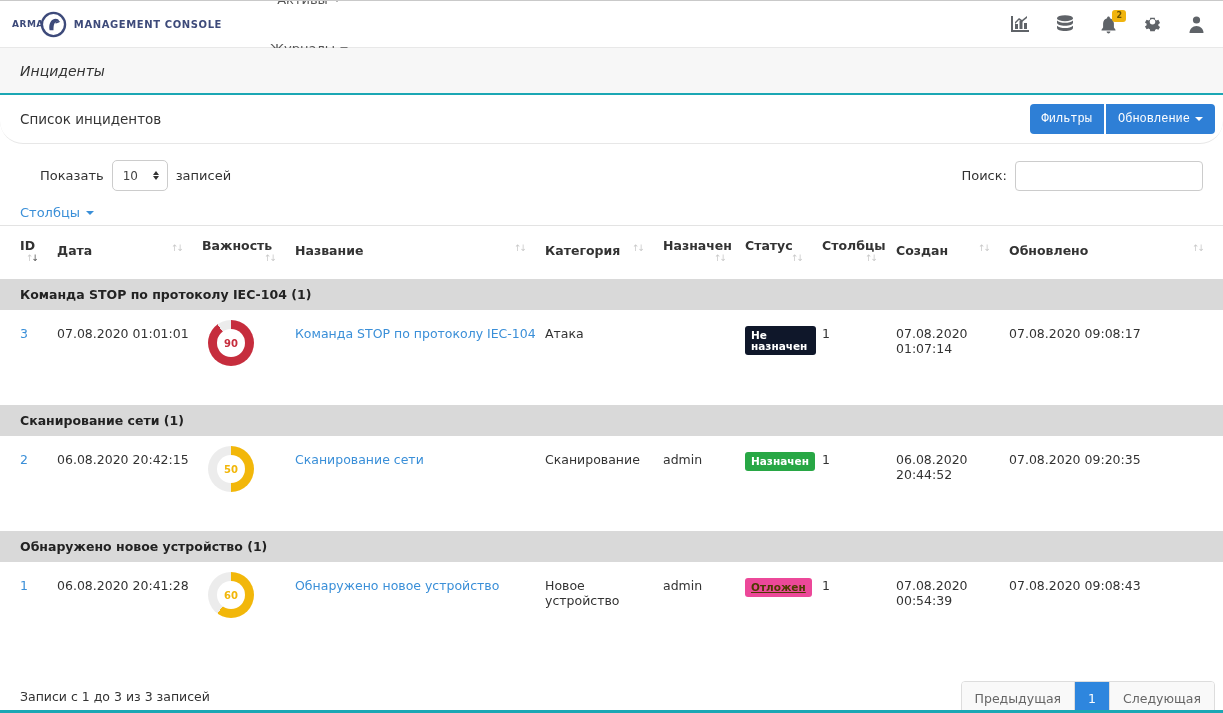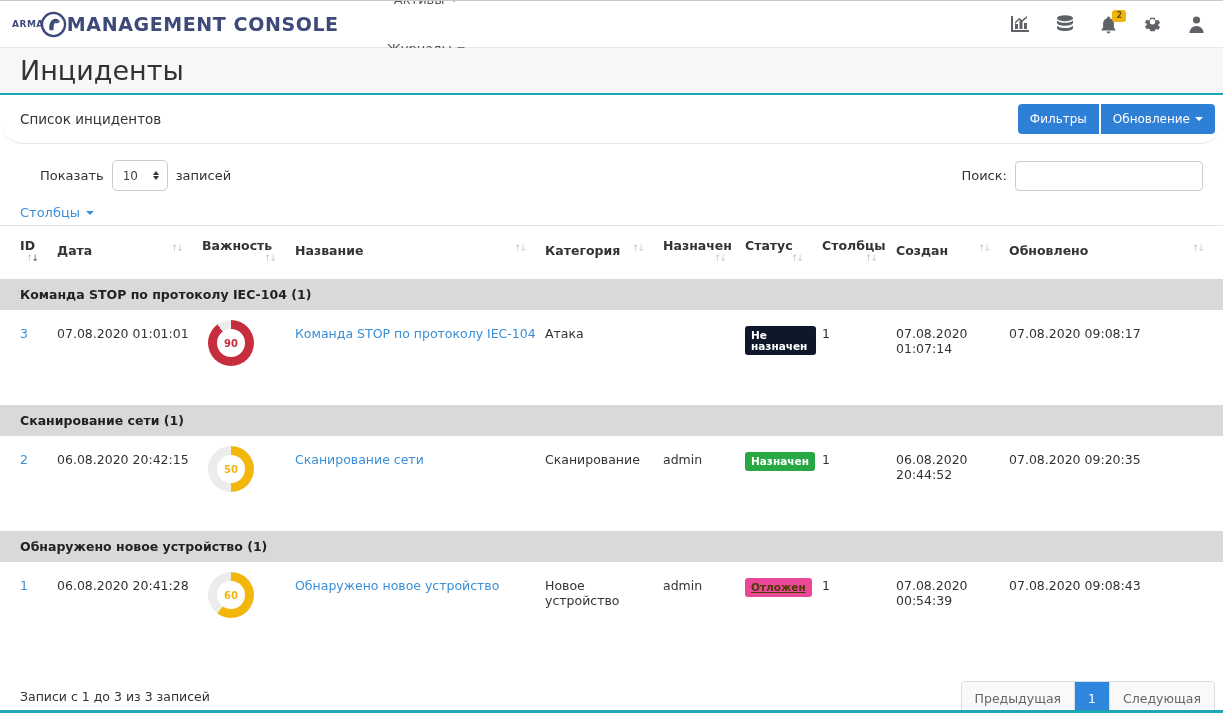--- a/index.html
+++ b/index.html
@@ -5,37 +5,37 @@
   * { margin:0; padding:0; box-sizing:border-box; }
   html,body { background:#fff; }
   body { font-family:"DejaVu Sans","Liberation Sans",sans-serif; color:#333; }
   .page { width:1223px; height:713px; position:relative; overflow:hidden; background:#fff; border-top:1px solid #c9c9c9; display:flex; flex-direction:column; }
 
   
   .navbar { height:47px; background:#fff; border-bottom:1px solid #e8e8e8; display:flex; align-items:center; padding:0 18px 0 12px; flex:none; }
   .logo { display:flex; align-items:center; cursor:pointer; }
   .logo-arma { font-size:9px; font-weight:bold; color:#3d4a7a; letter-spacing:.5px; margin-right:-4px; position:relative; z-index:2; }
   .logo-circle { width:27px; height:27px; flex:none; }
-  .logo-text { font-size:19px; font-weight:bold; color:#3d4a7a; letter-spacing:.6px; margin-left:0; }
+  .logo-text { font-size:10px; font-weight:bold; color:#3d4a7a; letter-spacing:.6px; margin-left:7px; }
   .nav-menu { display:flex; align-items:center; margin-left:48px; gap:34px;flex-direction:column; }
   .nav-item { font-size:13px; color:#555; cursor:pointer; display:flex; align-items:center; gap:5px; }
   .caret { width:0; height:0; border-left:4px solid transparent; border-right:4px solid transparent; border-top:4px solid #777; display:inline-block; }
   .nav-icons { margin-left:auto; display:flex; align-items:center; gap:26px; }
   .nav-icon { position:relative; cursor:pointer; display:flex; align-items:center; }
   .nav-icon svg { display:block; }
   .bell-badge { position:absolute; top:-5px; right:-9px; background:#f0b40e; color:#6b5200; font-size:8px; font-weight:bold; padding:2px 4px; border-radius:3px; line-height:1; }
 
   
   .title-bar { height:47px; background:#f7f7f7; border-bottom:2px solid #1ba7b4; display:flex; align-items:center; padding:0 20px; flex:none; }
-  .page-title { font-size:27px; color:#333; font-weight:normal; }
+  .page-title { font-size:14px; color:#333; font-weight:normal;font-style:italic; }
 
   
   .card-header { display:flex; align-items:center; padding:9px 8px 9px 20px; border-bottom:1px solid #e7e7e7; flex:none;border-radius:23px; }
   .card-title { font-size:13.5px; color:#333; }
-  .header-buttons { margin-left:auto; display:flex; gap:2px; }
+  .header-buttons { margin-left:auto; display:flex; gap:2px;font-family:Liberation Mono, monospace; }
   .btn-blue { background:#2e7fd6; color:#fff; border:none; font-size:12px; padding:8px 12px; cursor:pointer; font-family:inherit; }
   .btn-blue.left { border-radius:4px 0 0 4px; }
   .btn-blue.right { border-radius:0 4px 4px 0; display:flex; align-items:center; gap:5px; }
   .caret-white { border-top-color:#fff; }
 
   
   .controls { padding:16px 20px 4px 20px; flex:none; }
   .controls-top { display:flex; align-items:center; }
   .show-group { display:flex; align-items:center; gap:8px; font-size:13px; color:#333;margin-left:20px; }
   .page-size { border:1px solid #ccc; border-radius:5px; height:31px; width:56px; display:flex; align-items:center; justify-content:space-between; padding:0 8px 0 10px; font-size:12px; color:#444; cursor:pointer; background:#fff; }

